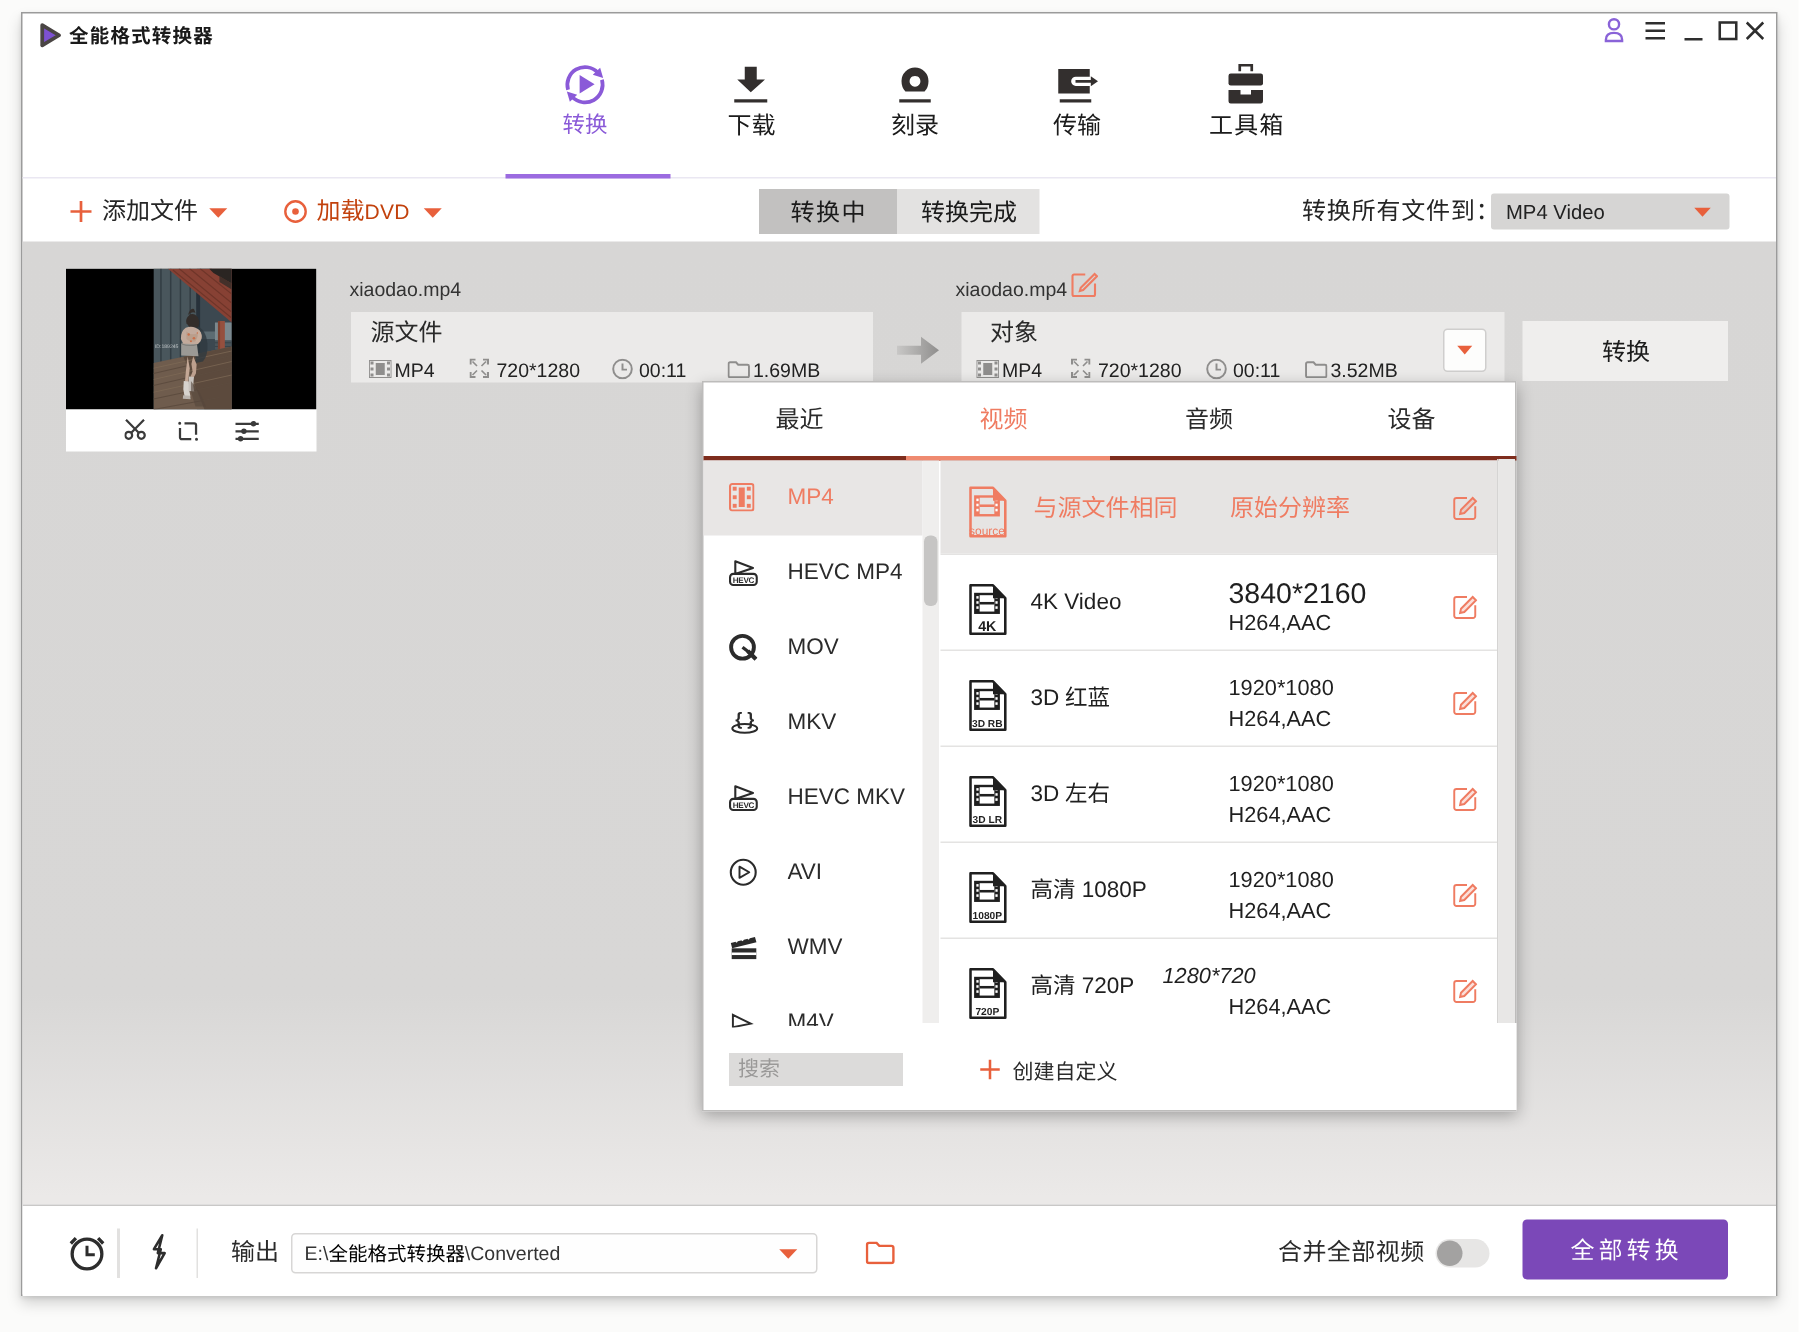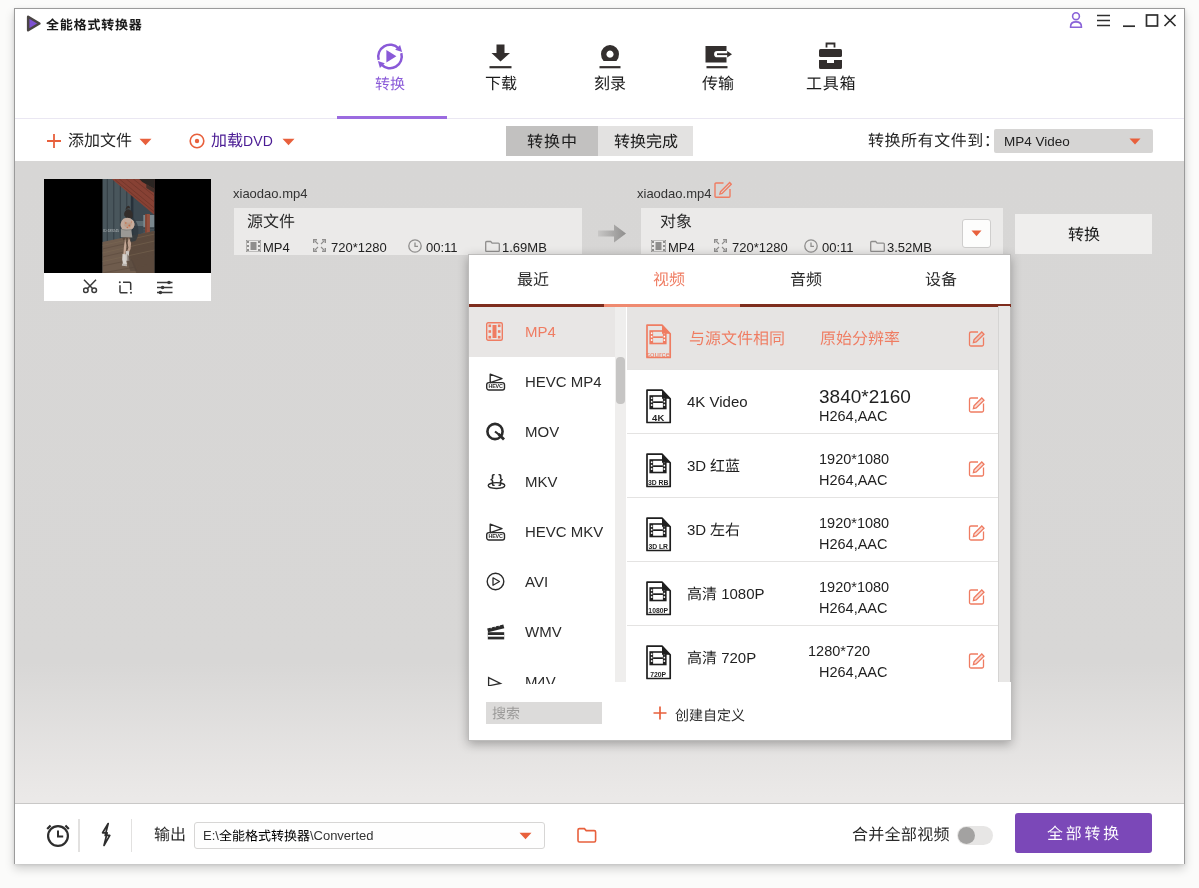--- a/index.html
+++ b/index.html
@@ -180,21 +180,21 @@
         <use href="#r21" x="3000"></use>
       </g>
     </svg></div>
 <svg class="ab" style="left:139px;top:138px" width="13" height="8" viewBox="0 0 13 8">
     <path d="M0.5 0.8 L6.5 7.2 L12.5 0.8 Z" fill="#e8603c"></path>
   </svg>
 <svg class="ab" style="left:189px;top:133px" width="16" height="16" viewBox="0 0 16 16">
 <circle cx="8" cy="8" r="6.8" fill="none" stroke="#e8603c" stroke-width="1.6"></circle>
     <circle cx="8" cy="8" r="2.2" fill="#e8603c"></circle>
   </svg>
-<div class="ab" style="left:211px;top:132px;white-space:nowrap;color:#4c1d95"><svg class="k" style="width:32.0px;height:16px;vertical-align:-1.9px" viewBox="0 0 2000 1000">
+<div class="ab" style="left:211px;top:132px;white-space:nowrap;color:#c2410c"><svg class="k" style="width:32.0px;height:16px;vertical-align:-1.9px" viewBox="0 0 2000 1000">
       <g transform="translate(0,880) scale(1,-1)">
         <use href="#r19" x="0"></use>
         <use href="#r10" x="1000"></use>
       </g>
     </svg><span style="font-size:14px;letter-spacing:0.2px">DVD</span></div>
 <svg class="ab" style="left:282px;top:138px" width="13" height="8" viewBox="0 0 13 8">
     <path d="M0.5 0.8 L6.5 7.2 L12.5 0.8 Z" fill="#e8603c"></path>
   </svg>
 <div class="ab" style="left:506px;top:126px;width:92px;height:30px;background:#c2c1c0;display:flex;align-items:center;justify-content:center">
     <svg class="k" style="width:50.0px;height:16px;vertical-align:-1.9px;color:#1c1c1c" viewBox="0 0 3125 1000">
@@ -718,21 +718,21 @@
     <path d="M17 1.2 v8.6 h8.2 Z" fill="#1f1f1f"></path>
     <path d="M17 1.2 H2 v32.3 h23.2 V9.8 Z" fill="none" stroke="#1f1f1f" stroke-width="1.7" stroke-linejoin="round"></path>
     <text x="13.2" y="31.5" font-size="6.8" font-weight="bold" text-anchor="middle" fill="#1f1f1f" font-family="Liberation Sans">720P</text>
   </svg>
 <div class="ab" style="left:687px;top:649px;white-space:nowrap;"><svg class="k" style="width:30.0px;height:15px;vertical-align:-1.8px;color:#1f1f1f" viewBox="0 0 2000 1000">
       <g transform="translate(0,880) scale(1,-1)">
         <use href="#r58" x="0"></use>
         <use href="#r59" x="1000"></use>
       </g>
     </svg><span style="font-size:15px;color:#1f1f1f"> 720P</span></div>
-<div class="ab" style="left:808px;top:642px;white-space:nowrap;"><span style="font-size:14.5px;color:#1f1f1f">1280*720</span></div>
+<div class="ab" style="left:775px;top:642px;white-space:nowrap;font-style:italic;"><span style="font-size:14.5px;color:#1f1f1f">1280*720</span></div>
 <div class="ab" style="left:819px;top:663px;white-space:nowrap;"><span style="font-size:14.5px;color:#1f1f1f">H264,AAC</span></div>
 <svg class="ab" style="left:968px;top:652px" width="17" height="17" viewBox="0 0 17 17">
 <g stroke="#ef7c62" fill="none" stroke-width="1.3">
       <path d="M15.5 7.5 v7 a1.5 1.5 0 0 1 -1.5 1.5 H3 a1.5 1.5 0 0 1 -1.5 -1.5 V3.5 A1.5 1.5 0 0 1 3 2 h7"></path>
 <path d="M6 9.8 l7.8 -7.8 2.2 2.2 -7.8 7.8 -2.8 0.6 Z" fill="#ef7c62" fill-opacity="0.25"></path>
     </g>
   </svg>
 <div class="ab" style="left:627px;top:682px;width:384px;height:58px;background:#fff"></div>
 <div class="ab" style="left:486px;top:702px;width:116px;height:22px;background:#dcdbda;display:flex;align-items:center">
     <span style="margin-left:6px"><svg class="k" style="width:28.0px;height:14px;vertical-align:-1.7px;color:#9a9998" viewBox="0 0 2000 1000">

